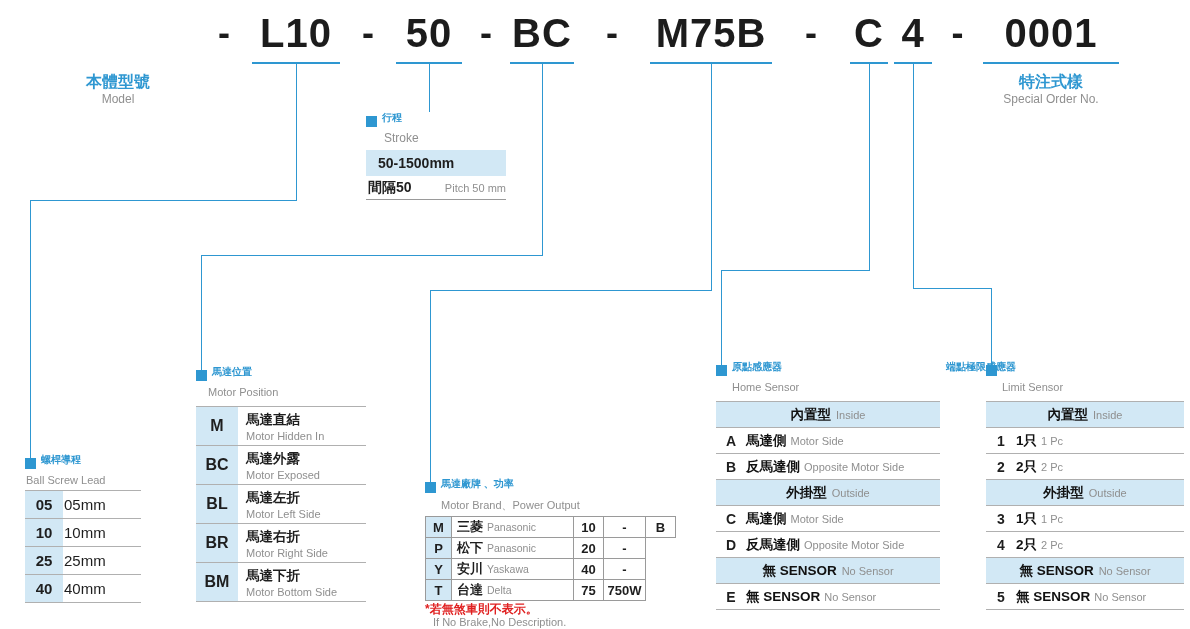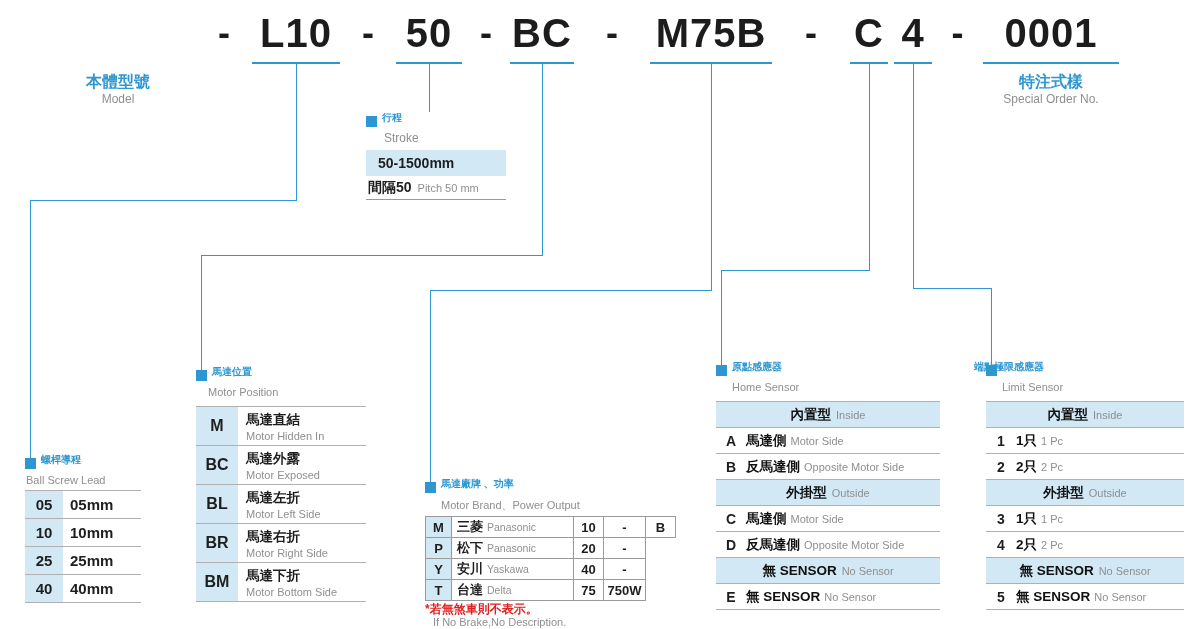--- a/index.html
+++ b/index.html
@@ -18,30 +18,30 @@
   .zh-title{position:absolute;color:#2e97d1;font-weight:bold;font-size:10px;white-space:nowrap;}
   .en-sub{position:absolute;color:#8f8f8f;font-size:11px;white-space:nowrap;}
   .blue-lbl{position:absolute;color:#2e97d1;font-weight:bold;font-size:16px;text-align:center;}
   .gray-lbl{position:absolute;color:#8f8f8f;font-size:12px;text-align:center;}
 
   
   .stroke-range{position:absolute;left:366px;top:150px;width:140px;height:26px;background:#d2e8f5;
                 display:flex;align-items:center;padding-left:12px;box-sizing:border-box;
                 font-weight:bold;font-size:14px;}
   .stroke-pitch{position:absolute;left:366px;top:177px;width:140px;height:23px;border-bottom:1px solid #9a9a9a;
-                display:flex;align-items:center;gap:6px;padding-left:2px;box-sizing:border-box;}
+                display:flex;align-items:center;gap:6px;padding-left:2px;box-sizing:border-box;justify-content:space-between;}
   .stroke-pitch .zh{font-weight:bold;font-size:14px;}
   .stroke-pitch .en{color:#8f8f8f;font-size:11px;}
 
   
   .bsl-table{position:absolute;left:25px;top:490px;width:116px;border-top:1px solid #b0b0b0;}
   .bsl-row{display:flex;height:27px;border-bottom:1px solid #b0b0b0;}
   .bsl-row .code{width:38px;background:#d2e8f5;display:flex;align-items:center;justify-content:center;
                  font-weight:bold;font-size:15px;}
-  .bsl-row .val{flex:1;display:flex;align-items:center;padding-left:7px;font-weight:bold;font-size:15px;}
+  .bsl-row .val{flex:1;display:flex;align-items:center;padding-left:1px;font-weight:normal;font-size:15px;}
 
   
   .mp-table{position:absolute;left:196px;top:406px;width:170px;border-top:1px solid #b0b0b0;}
   .mp-row{display:flex;height:38px;border-bottom:1px solid #b0b0b0;}
   .mp-row .code{width:42px;background:#d2e8f5;display:flex;align-items:center;justify-content:center;
                 font-weight:bold;font-size:16px;flex:none;}
   .mp-row .desc{flex:1;padding-left:8px;display:flex;flex-direction:column;justify-content:center;}
   .mp-row .zh{font-weight:bold;font-size:13.5px;}
   .mp-row .en{color:#8f8f8f;font-size:11px;margin-top:1px;}
 
@@ -282,21 +282,21 @@
     <div class="s-row">
       <span class="code">E</span>
       <span class="body">
         <span class="s-zh">無 SENSOR</span>
         <span class="s-en">No Sensor</span>
       </span>
     </div>
   </div>
 
   <div class="bullet" style="left:986px;top:365px;"></div>
-  <div class="zh-title" style="left:974px;top:360px;">端點極限感應器</div>
+  <div class="zh-title" style="left:946px;top:360px;">端點極限感應器</div>
   <div class="en-sub" style="left:1002px;top:381px;">Limit Sensor</div>
   <div class="sensor-table limit-table">
     <div class="s-row section">
       <span class="s-zh">內置型</span>
       <span class="s-en">Inside</span>
     </div>
     <div class="s-row">
       <span class="code">1</span>
       <span class="body">
         <span class="s-zh">1只</span>

